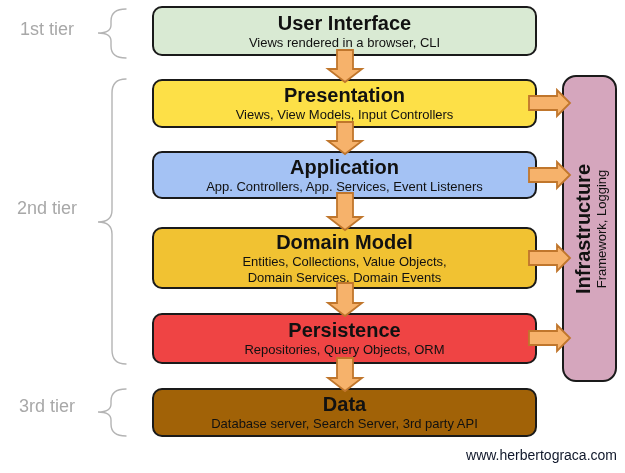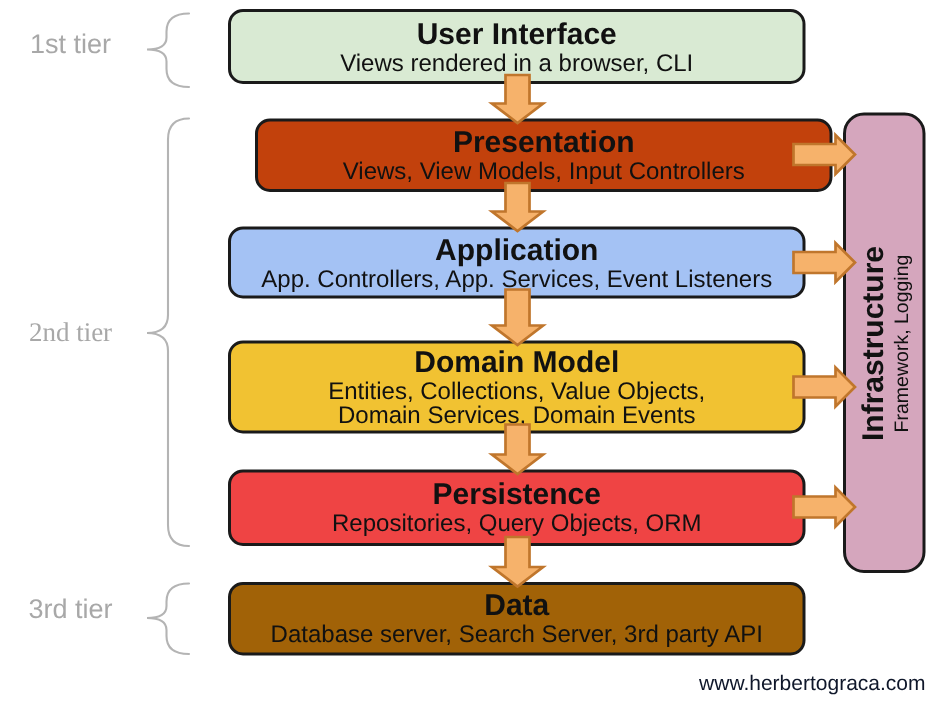--- a/index.html
+++ b/index.html
@@ -11,24 +11,24 @@
   .braces { z-index:1; }
   .arrows { z-index:5; }
 
   .layer-box {
     position:absolute; left:152px; width:381px;
     border:2px solid #1a1a1a; border-radius:10px;
     display:flex; flex-direction:column; justify-content:center; align-items:center;
     z-index:2; color:#111;
   }
   .layer-title { font-size:20px; font-weight:bold; line-height:23px; white-space:nowrap; }
-  .layer-sub   { font-size:16px; line-height:16px; white-space:nowrap; }
+  .layer-sub   { font-size:13px; line-height:16px; white-space:nowrap; }
 
   .box-ui    { top:6px;   height:46px; background:#d9ead3; }
-  .box-pres  { top:79px;  height:45px; background:#c2410c;margin-left:18px; }
+  .box-pres  { top:79px;  height:45px; background:#fde047; }
   .box-app   { top:151px; height:44px; background:#a4c2f4; }
   .box-dom   { top:227px; height:58px; background:#f1c232; }
   .box-pers  { top:313px; height:47px; background:#ef4444; }
   .box-data  { top:388px; height:45px; background:#a16207; }
 
   .infra-box {
     position:absolute; left:562px; top:75px; width:51px; height:303px;
     background:#d5a6bd; border:2px solid #1a1a1a; border-radius:14px; z-index:2;
   }
   .infra-inner {
@@ -37,21 +37,21 @@
     display:flex; flex-direction:column; justify-content:center; align-items:center; color:#111;
   }
   .infra-title { font-size:20px; font-weight:bold; line-height:22px; white-space:nowrap; }
   .infra-sub   { font-size:13px; line-height:16px; white-space:nowrap; }
 
   .tier-label {
     position:absolute; left:12px; width:70px; text-align:center;
     font-size:18px; color:#a8a8a8; z-index:2; white-space:nowrap;
   }
   .tier-1 { top:19px; }
-  .tier-2 { top:211px;font-family:Liberation Serif, serif; }
+  .tier-2 { top:198px; }
   .tier-3 { top:396px; }
 
   .watermark {
     position:absolute; right:8px; top:447px;
     font-size:14px; color:#0f172a; z-index:2; white-space:nowrap;
   }
 </style>
 </head>
 <body>
 

